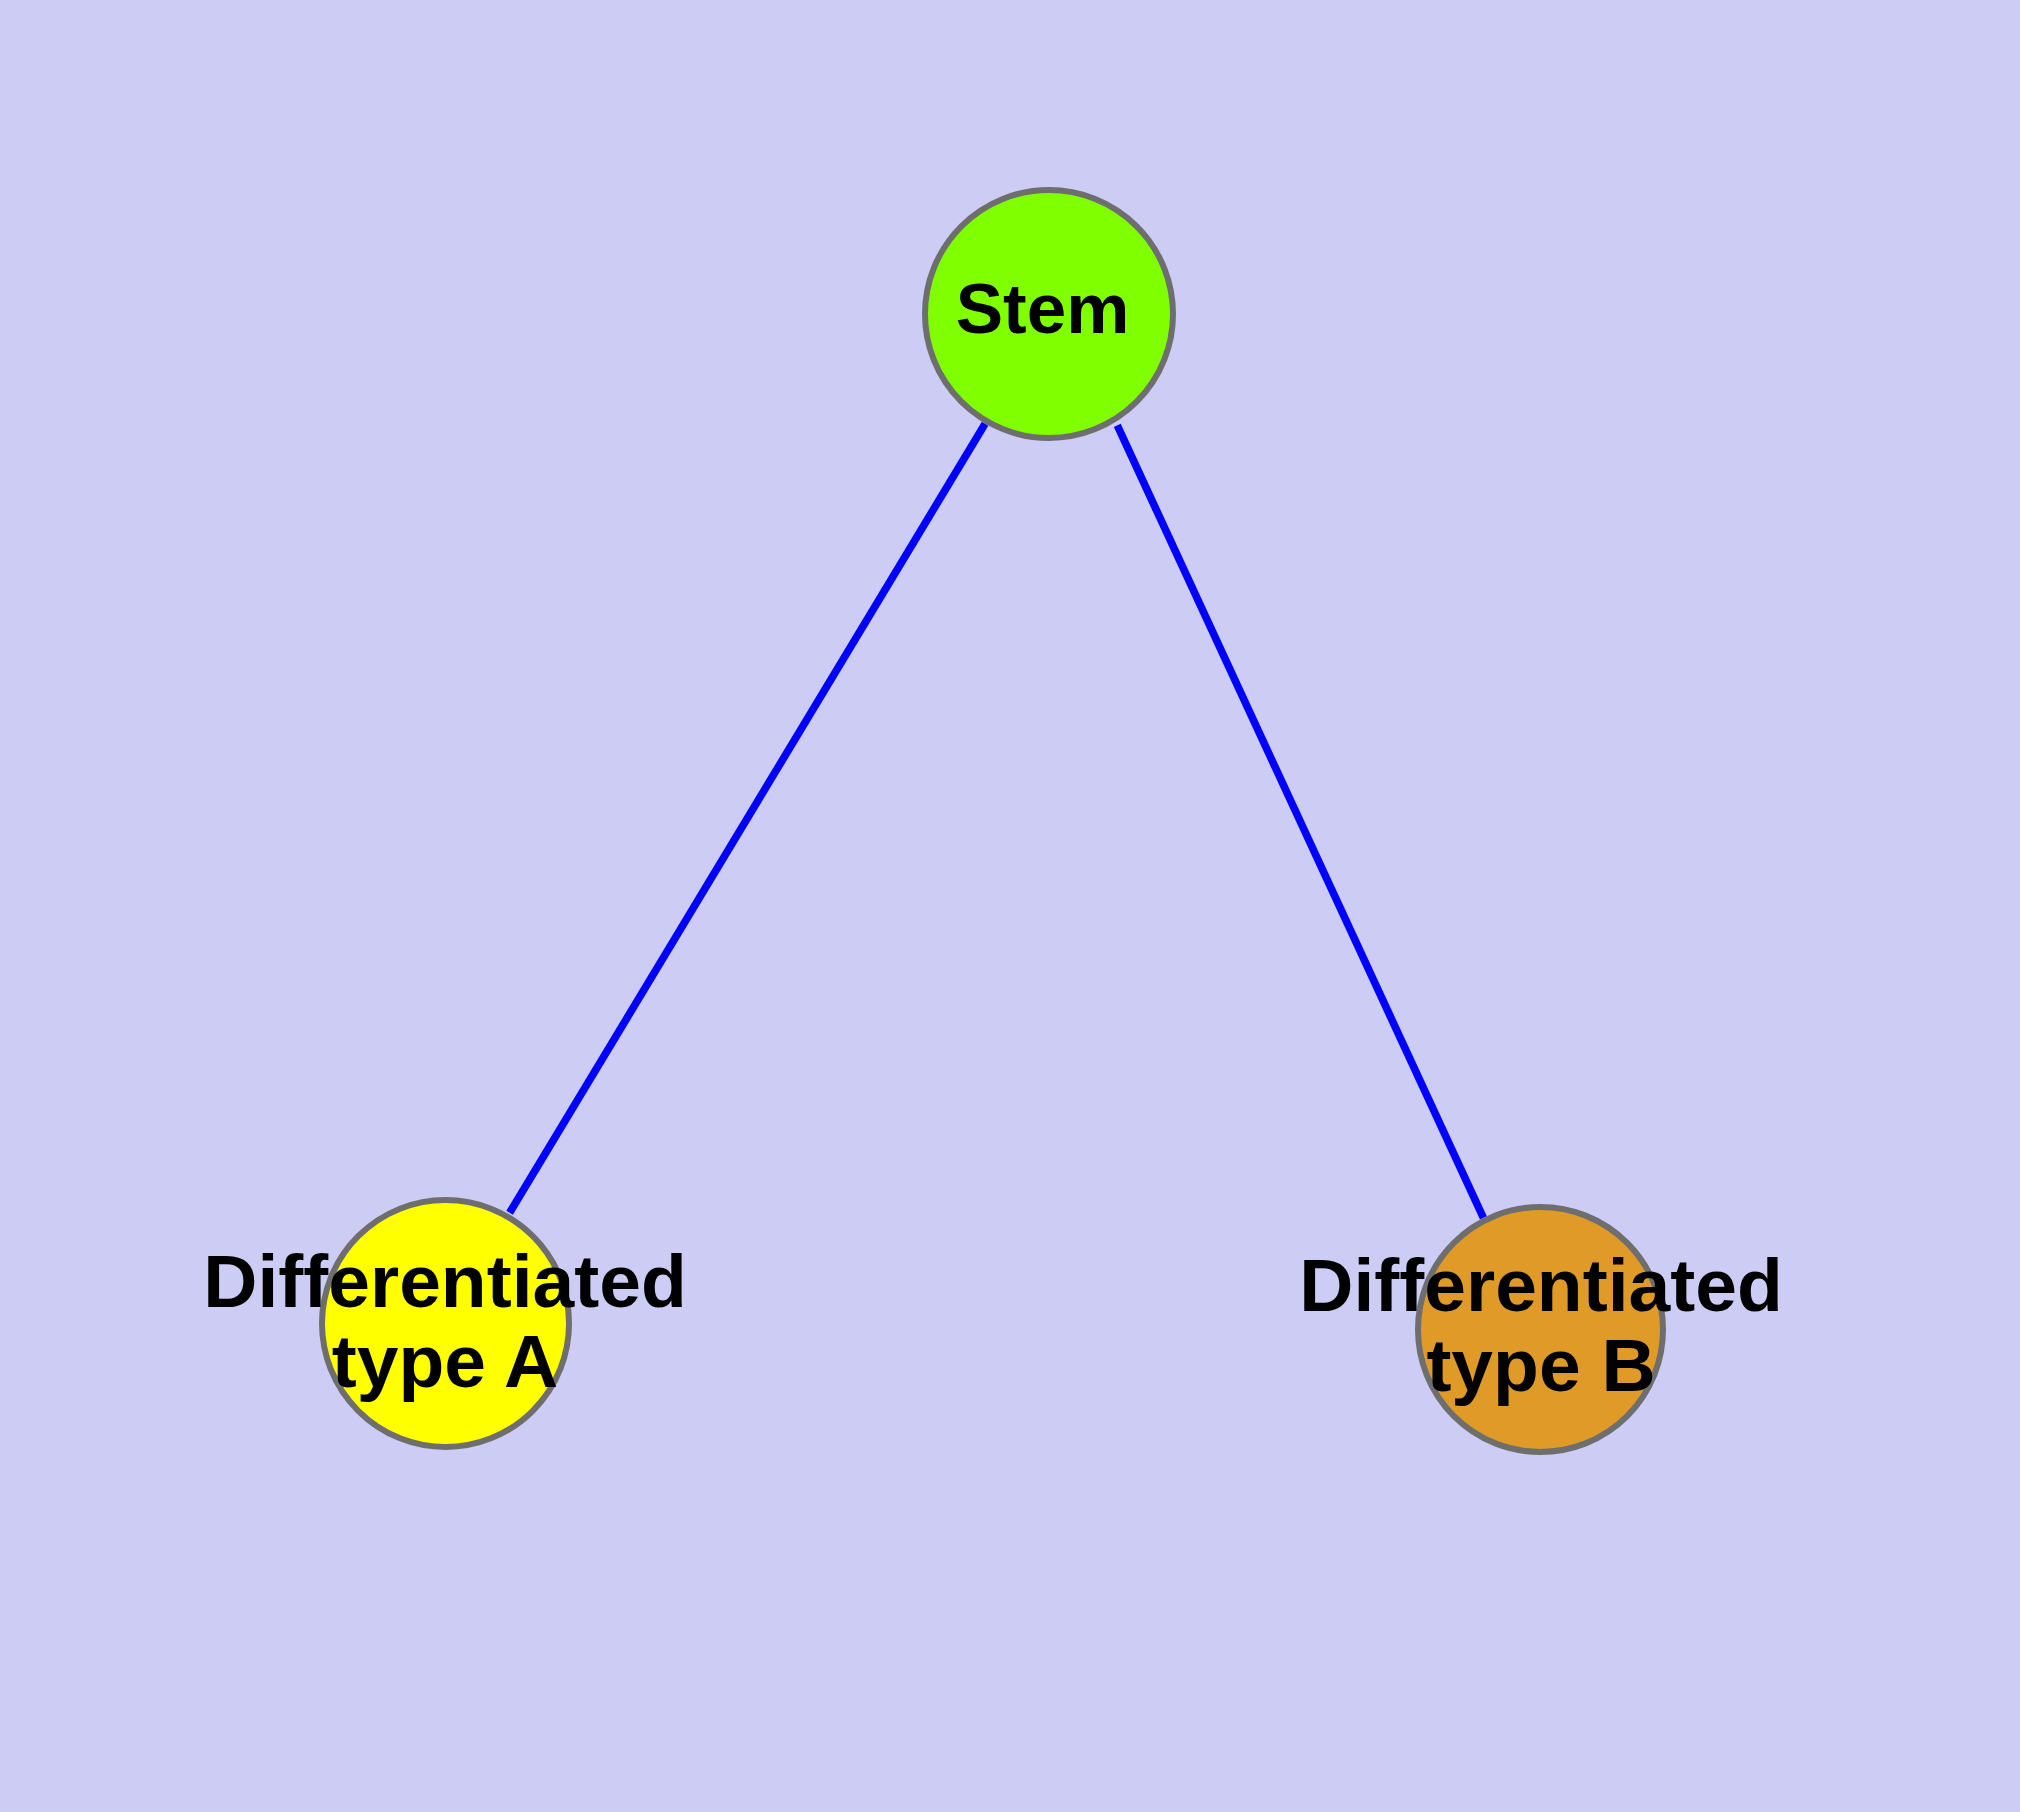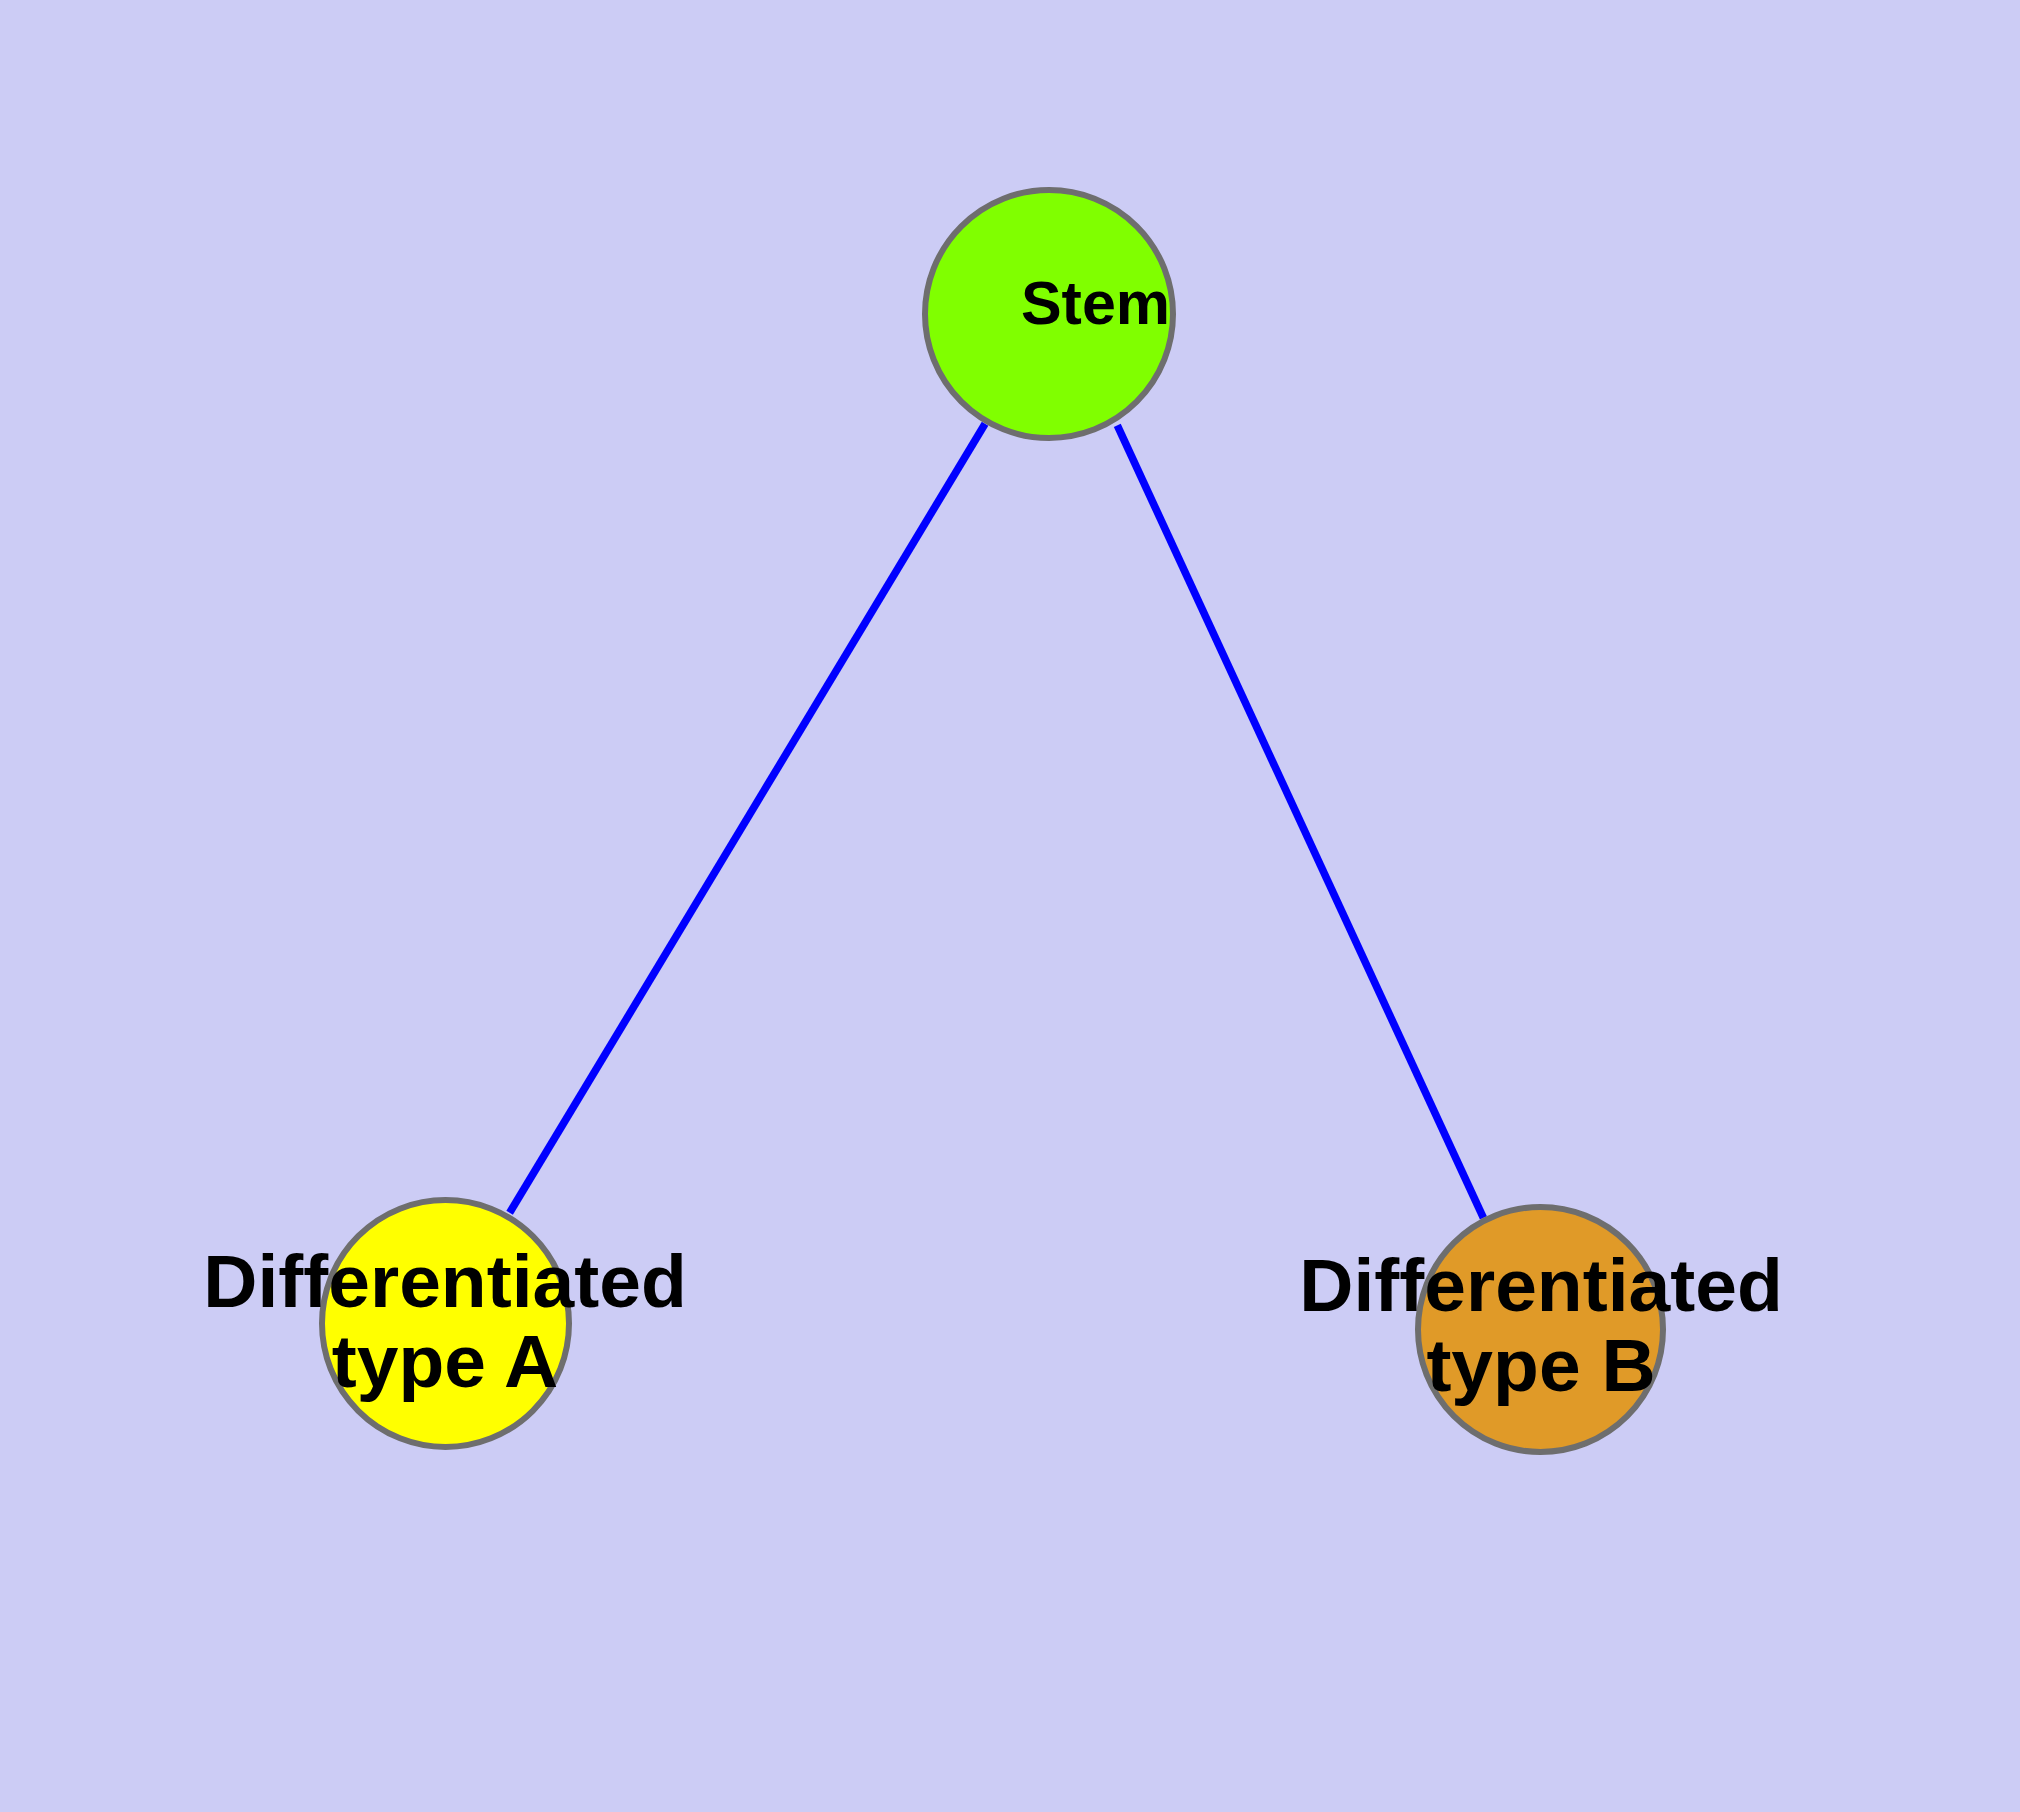--- a/index.html
+++ b/index.html
@@ -42,24 +42,24 @@
     pointer-events: none;
   }
   #node-stem {
     left: 922px;
     top: 187px;
     width: 254px;
     height: 254px;
     background: #80ff00;
   }
   #label-stem {
-    left: 841px;
+    left: 788px;
     top: 271px;
     width: 509px;
-    font-size: 61px;
+    font-size: 71px;
   }
   #node-diff-a {
     left: 319px;
     top: 1197px;
     width: 253px;
     height: 253px;
     background: #ffff00;
   }
   #label-diff-a {
     left: 106px;

